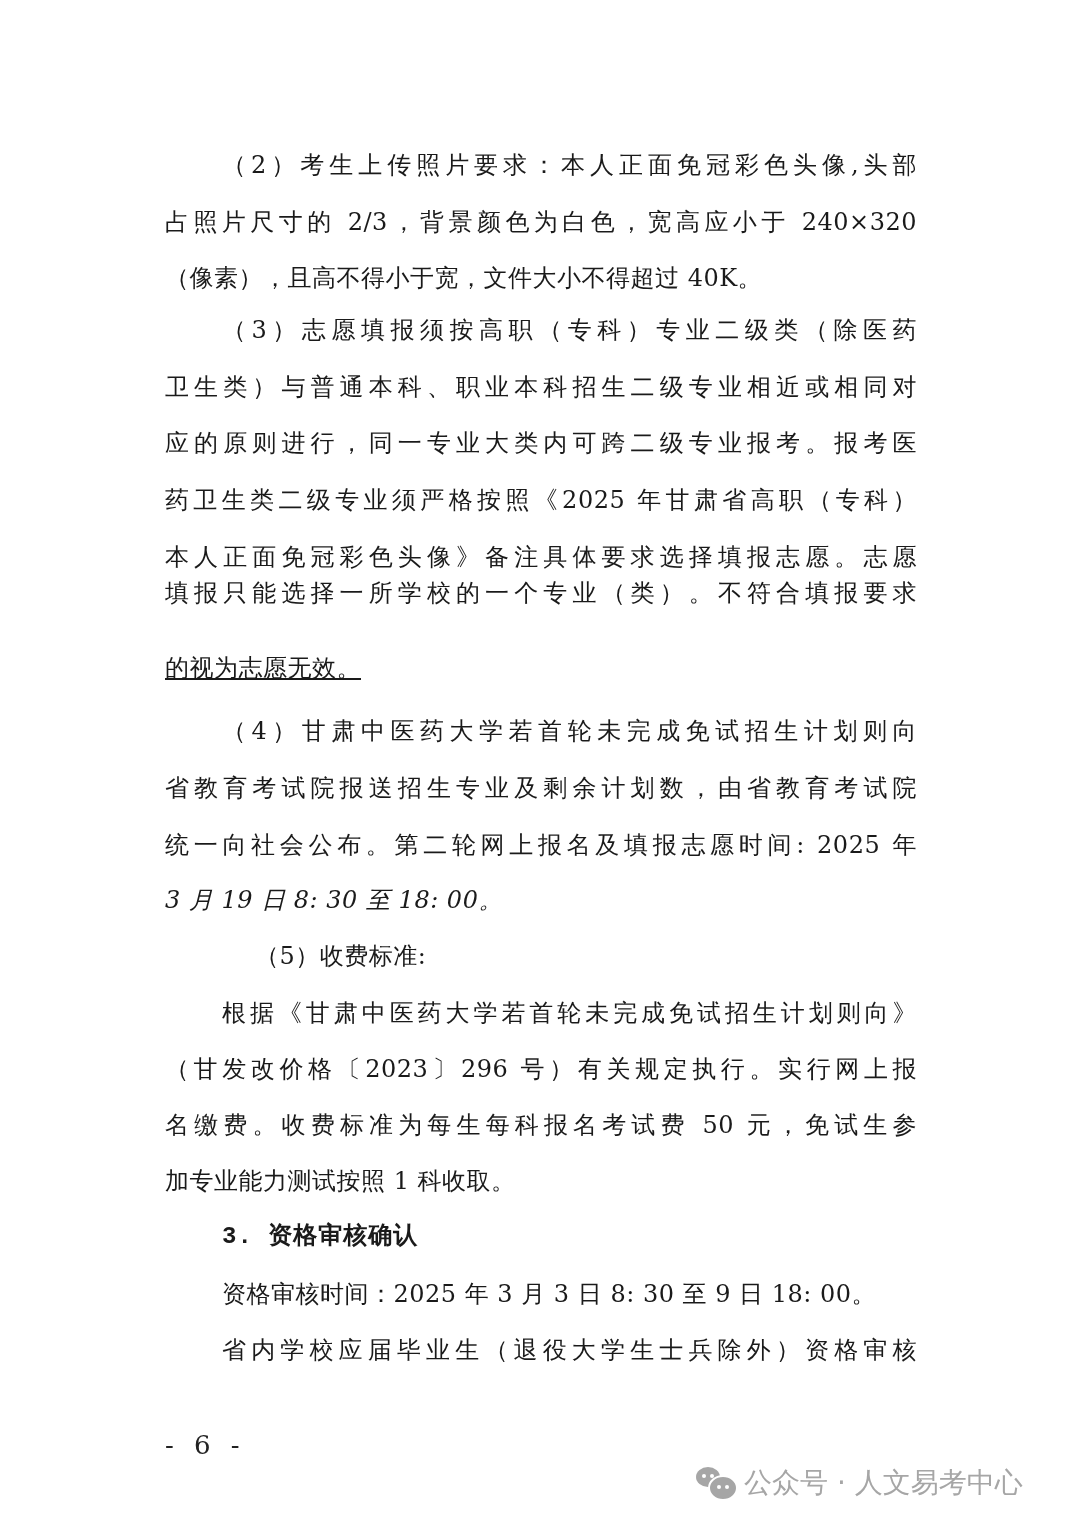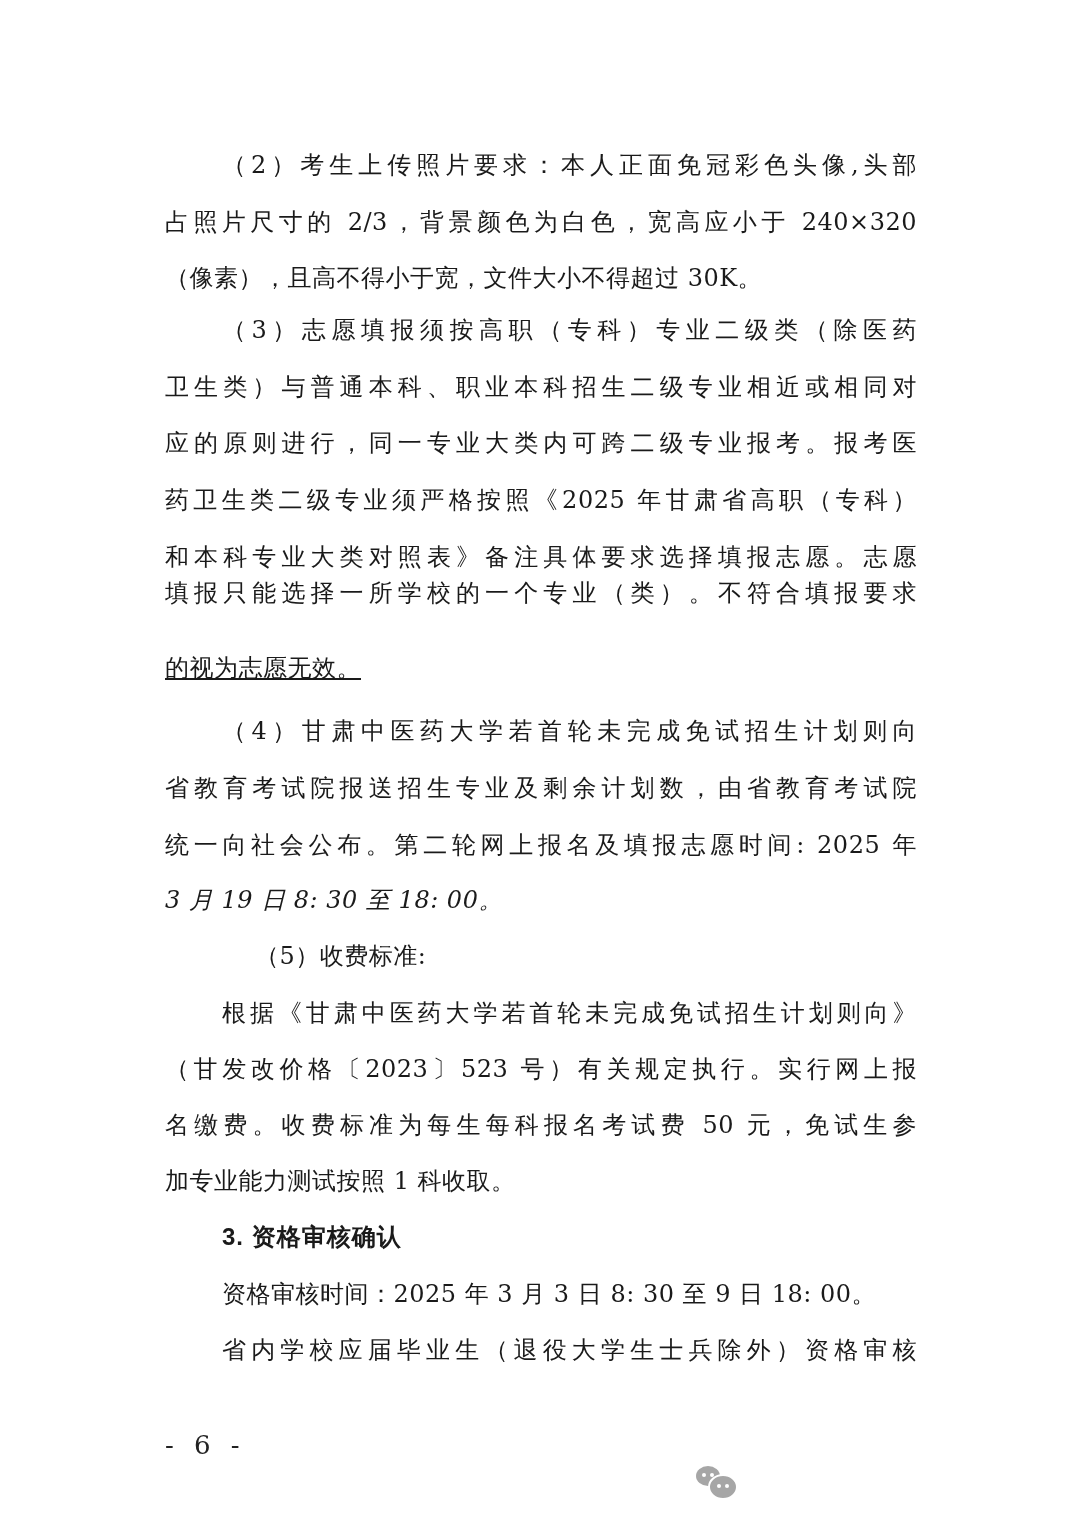--- a/index.html
+++ b/index.html
@@ -14,21 +14,21 @@
       width: 752px;
       font-size: 24px;
       line-height: 34px;
       white-space: nowrap;
       text-align: justify;
       text-align-last: justify;
       letter-spacing: 0.5px;
     }
     .line.last { text-align-last: left; }
     .line.indent { left: 222px; width: 695px; }
-    .line.heading { font-weight: bold; font-family: Liberation Sans, sans-serif; letter-spacing: 1px; }
+    .line.heading { font-weight: bold; font-family: Liberation Mono, monospace; letter-spacing: 1px; }
     .page-num {
       position: absolute; left: 165px; top: 1430px;
       font-size: 26px; color: #222; letter-spacing: 6px;
     }
     .watermark {
       position: absolute; left: 696px; top: 1464px;
       display: flex; align-items: center; gap: 8px;
       color: #a6a6a6; font-family: "DejaVu Sans", "Liberation Sans", sans-serif;
       font-size: 28px;
     }
@@ -42,46 +42,47 @@
       background: #a6a6a6; border-radius: 50%; border: 2px solid #fff;
     }
     .wechat-icon .eye { position: absolute; width: 4px; height: 4px; background: #fff; border-radius: 50%; }
   </style>
 </head>
 <body>
 
 <div id="doc">
     <div class="line indent" style="top: 148px;">（2）考生上传照片要求：本人正面免冠彩色头像,头部</div>
     <div class="line" style="top: 205px;">占照片尺寸的 2/3，背景颜色为白色，宽高应小于 240×320</div>
-    <div class="line last" style="top: 261px;">（像素），且高不得小于宽，文件大小不得超过 30K。</div>
+    <div class="line last" style="top: 261px;">（像素），且高不得小于宽，文件大小不得超过 40K。</div>
     <div class="line indent" style="top: 313px;">（3）志愿填报须按高职（专科）专业二级类（除医药</div>
     <div class="line" style="top: 370px;">卫生类）与普通本科、职业本科招生二级专业相近或相同对</div>
     <div class="line" style="top: 426px;">应的原则进行，同一专业大类内可跨二级专业报考。报考医</div>
     <div class="line" style="top: 483px;">药卫生类二级专业须严格按照《2025 年甘肃省高职（专科）</div>
-    <div class="line" style="top: 540px;">和本科专业大类对照表》备注具体要求选择填报志愿。志愿</div>
+    <div class="line" style="top: 540px;">本人正面免冠彩色头像》备注具体要求选择填报志愿。志愿</div>
     <div class="line" style="top: 576px;">填报只能选择一所学校的一个专业（类）。不符合填报要求</div>
     <div class="line last" style="top: 651px; text-decoration: underline;">的视为志愿无效。</div>
     <div class="line indent" style="top: 714px;">（4）甘肃中医药大学若首轮未完成免试招生计划则向</div>
     <div class="line" style="top: 771px;">省教育考试院报送招生专业及剩余计划数，由省教育考试院</div>
     <div class="line" style="top: 828px;">统一向社会公布。第二轮网上报名及填报志愿时间: 2025 年</div>
     <div class="line last" style="top: 883px; font-style: italic;">3 月 19 日 8: 30 至 18: 00。</div>
     <div class="line indent last" style="top: 939px; margin-left: 33px;">（5）收费标准:</div>
     <div class="line indent" style="top: 996px;">根据《甘肃中医药大学若首轮未完成免试招生计划则向》</div>
-    <div class="line" style="top: 1052px;">（甘发改价格〔2023〕523 号）有关规定执行。实行网上报</div>
+    <div class="line" style="top: 1052px;">（甘发改价格〔2023〕296 号）有关规定执行。实行网上报</div>
     <div class="line" style="top: 1108px;">名缴费。收费标准为每生每科报名考试费 50 元，免试生参</div>
     <div class="line last" style="top: 1164px;">加专业能力测试按照 1 科收取。</div>
     <div class="line indent last heading" style="top: 1220px;">3. 资格审核确认</div>
     <div class="line indent last" style="top: 1277px;">资格审核时间：2025 年 3 月 3 日 8: 30 至 9 日 18: 00。</div>
     <div class="line indent" style="top: 1333px;">省内学校应届毕业生（退役大学生士兵除外）资格审核</div>
   </div>
 
 <div class="page-num">- 6 -</div>
 
 <div class="watermark">
   <span class="wechat-icon">
     <span class="b1"></span>
     <span class="b2"></span>
     <span class="eye" style="left:6px;top:9px"></span>
     <span class="eye" style="left:14px;top:9px"></span>
     <span class="eye" style="left:21px;top:20px"></span>
     <span class="eye" style="left:29px;top:20px"></span>
   </span>
+  <span>公众号 · 人文易考中心</span>
 </div>
 
 </body></html>

